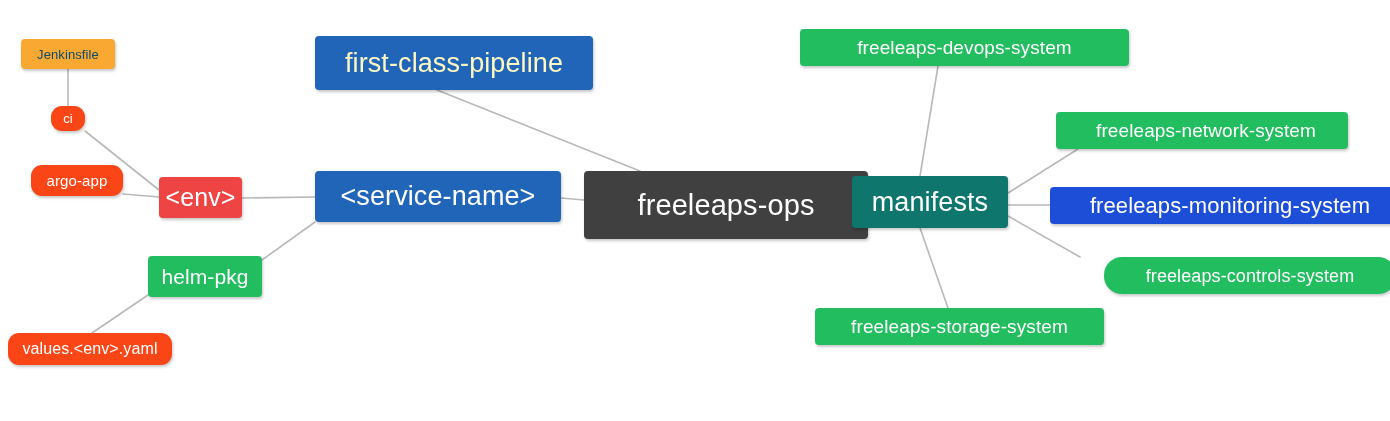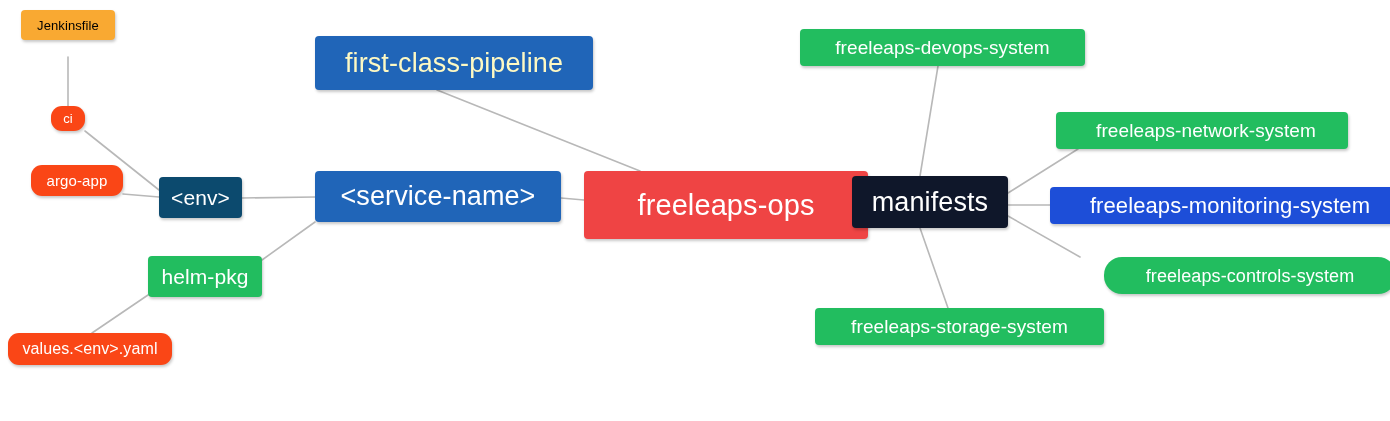--- a/index.html
+++ b/index.html
@@ -72,51 +72,51 @@
       <path d="M 561,198 L 584,200" class="edge" stroke="#b8b8b8"></path>
       <path d="M 437,90 L 640,171" class="edge" stroke="#b8b8b8"></path>
       <path d="M 834,202 L 852,202" class="edge" stroke="#b8b8b8"></path>
       <path d="M 920,176 L 938,66" class="edge" stroke="#b8b8b8"></path>
       <path d="M 1008,193 L 1078,149" class="edge" stroke="#b8b8b8"></path>
       <path d="M 1008,205 L 1050,205" class="edge" stroke="#b8b8b8"></path>
       <path d="M 1008,216 L 1080,257" class="edge" stroke="#b8b8b8"></path>
       <path d="M 920,228 L 948,308" class="edge" stroke="#b8b8b8"></path>
     </svg>
   <div id="node-layer">
-      <div class="node fill-orange" style="left: 21px; top: 10px; width: 94px; height: 30px; font-size: 13px; background: rgb(249, 169, 50); color: #000000;">
+      <div class="node fill-orange" style="left: 21px; top: 39px; width: 94px; height: 30px; font-size: 13px; background: rgb(249, 169, 50); color: #0c4a6e;">
         <span class="node-label">Jenkinsfile</span>
       </div>
       <div class="node fill-red" style="left: 51px; top: 106px; width: 34px; height: 25px; font-size: 13px; background: rgb(250, 70, 22); color: rgb(255, 255, 255);">
         <span class="node-label">ci</span>
       </div>
       <div class="node fill-red" style="left: 31px; top: 165px; width: 92px; height: 31px; font-size: 15px; background: rgb(250, 70, 22); color: rgb(255, 255, 255);">
         <span class="node-label">argo-app</span>
       </div>
-      <div class="node fill-green" style="left: 159px; top: 177px; width: 83px; height: 41px; font-size: 21px; background: #0c4a6e; color: rgb(255, 255, 255);">
+      <div class="node fill-green" style="left: 159px; top: 177px; width: 83px; height: 41px; font-size: 25px; background: #ef4444; color: rgb(255, 255, 255);">
         <span class="node-label">&lt;env&gt;</span>
       </div>
       <div class="node fill-green" style="left: 148px; top: 256px; width: 114px; height: 41px; font-size: 21px; background: rgb(34, 189, 95); color: rgb(255, 255, 255);">
         <span class="node-label">helm-pkg</span>
       </div>
       <div class="node fill-red" style="left: 8px; top: 333px; width: 164px; height: 32px; font-size: 16px; background: rgb(250, 70, 22); color: rgb(255, 255, 255);">
         <span class="node-label">values.&lt;env&gt;.yaml</span>
       </div>
       <div class="node fill-blue" style="left: 315px; top: 171px; width: 246px; height: 51px; font-size: 27px; background: rgb(32, 101, 184); color: rgb(255, 255, 255);">
         <span class="node-label">&lt;service-name&gt;</span>
       </div>
       <div class="node fill-blue" style="left: 315px; top: 36px; width: 278px; height: 54px; font-size: 27px; background: rgb(32, 101, 184); color: #fef9c3;">
         <span class="node-label">first-class-pipeline</span>
       </div>
-      <div class="node fill-root" style="left: 584px; top: 171px; width: 284px; height: 68px; font-size: 29px; background: #ef4444; color: rgb(255, 255, 255);">
+      <div class="node fill-root" style="left: 584px; top: 171px; width: 284px; height: 68px; font-size: 29px; background: #404040; color: rgb(255, 255, 255);">
         <span class="node-label">freeleaps-ops</span>
       </div>
-      <div class="node fill-blue" style="left: 852px; top: 176px; width: 156px; height: 52px; font-size: 27px; background: #0f172a; color: rgb(255, 255, 255);">
+      <div class="node fill-blue" style="left: 852px; top: 176px; width: 156px; height: 52px; font-size: 27px; background: #0f766e; color: rgb(255, 255, 255);">
         <span class="node-label">manifests</span>
       </div>
-      <div class="node fill-green" style="left: 800px; top: 29px; width: 285px; height: 37px; font-size: 19px; background: rgb(34, 189, 95); color: rgb(255, 255, 255);">
+      <div class="node fill-green" style="left: 800px; top: 29px; width: 329px; height: 37px; font-size: 19px; background: rgb(34, 189, 95); color: rgb(255, 255, 255);">
         <span class="node-label">freeleaps-devops-system</span>
       </div>
       <div class="node fill-green" style="left: 1056px; top: 112px; width: 292px; height: 37px; font-size: 19px; background: rgb(34, 189, 95); color: rgb(255, 255, 255); padding-left: 8px;">
         <span class="node-label">freeleaps-network-system</span>
       </div>
       <div class="node fill-green" style="left: 1050px; top: 187px; width: 360px; height: 37px; font-size: 22px; background: #1d4ed8; color: rgb(255, 255, 255);">
         <span class="node-label">freeleaps-monitoring-system</span>
       </div>
       <div class="node fill-green" style="left: 1104px; top: 257px; width: 292px; height: 37px; font-size: 18px; background: rgb(34, 189, 95); color: rgb(255, 255, 255); border-radius: 18px;">
         <span class="node-label">freeleaps-controls-system</span>

